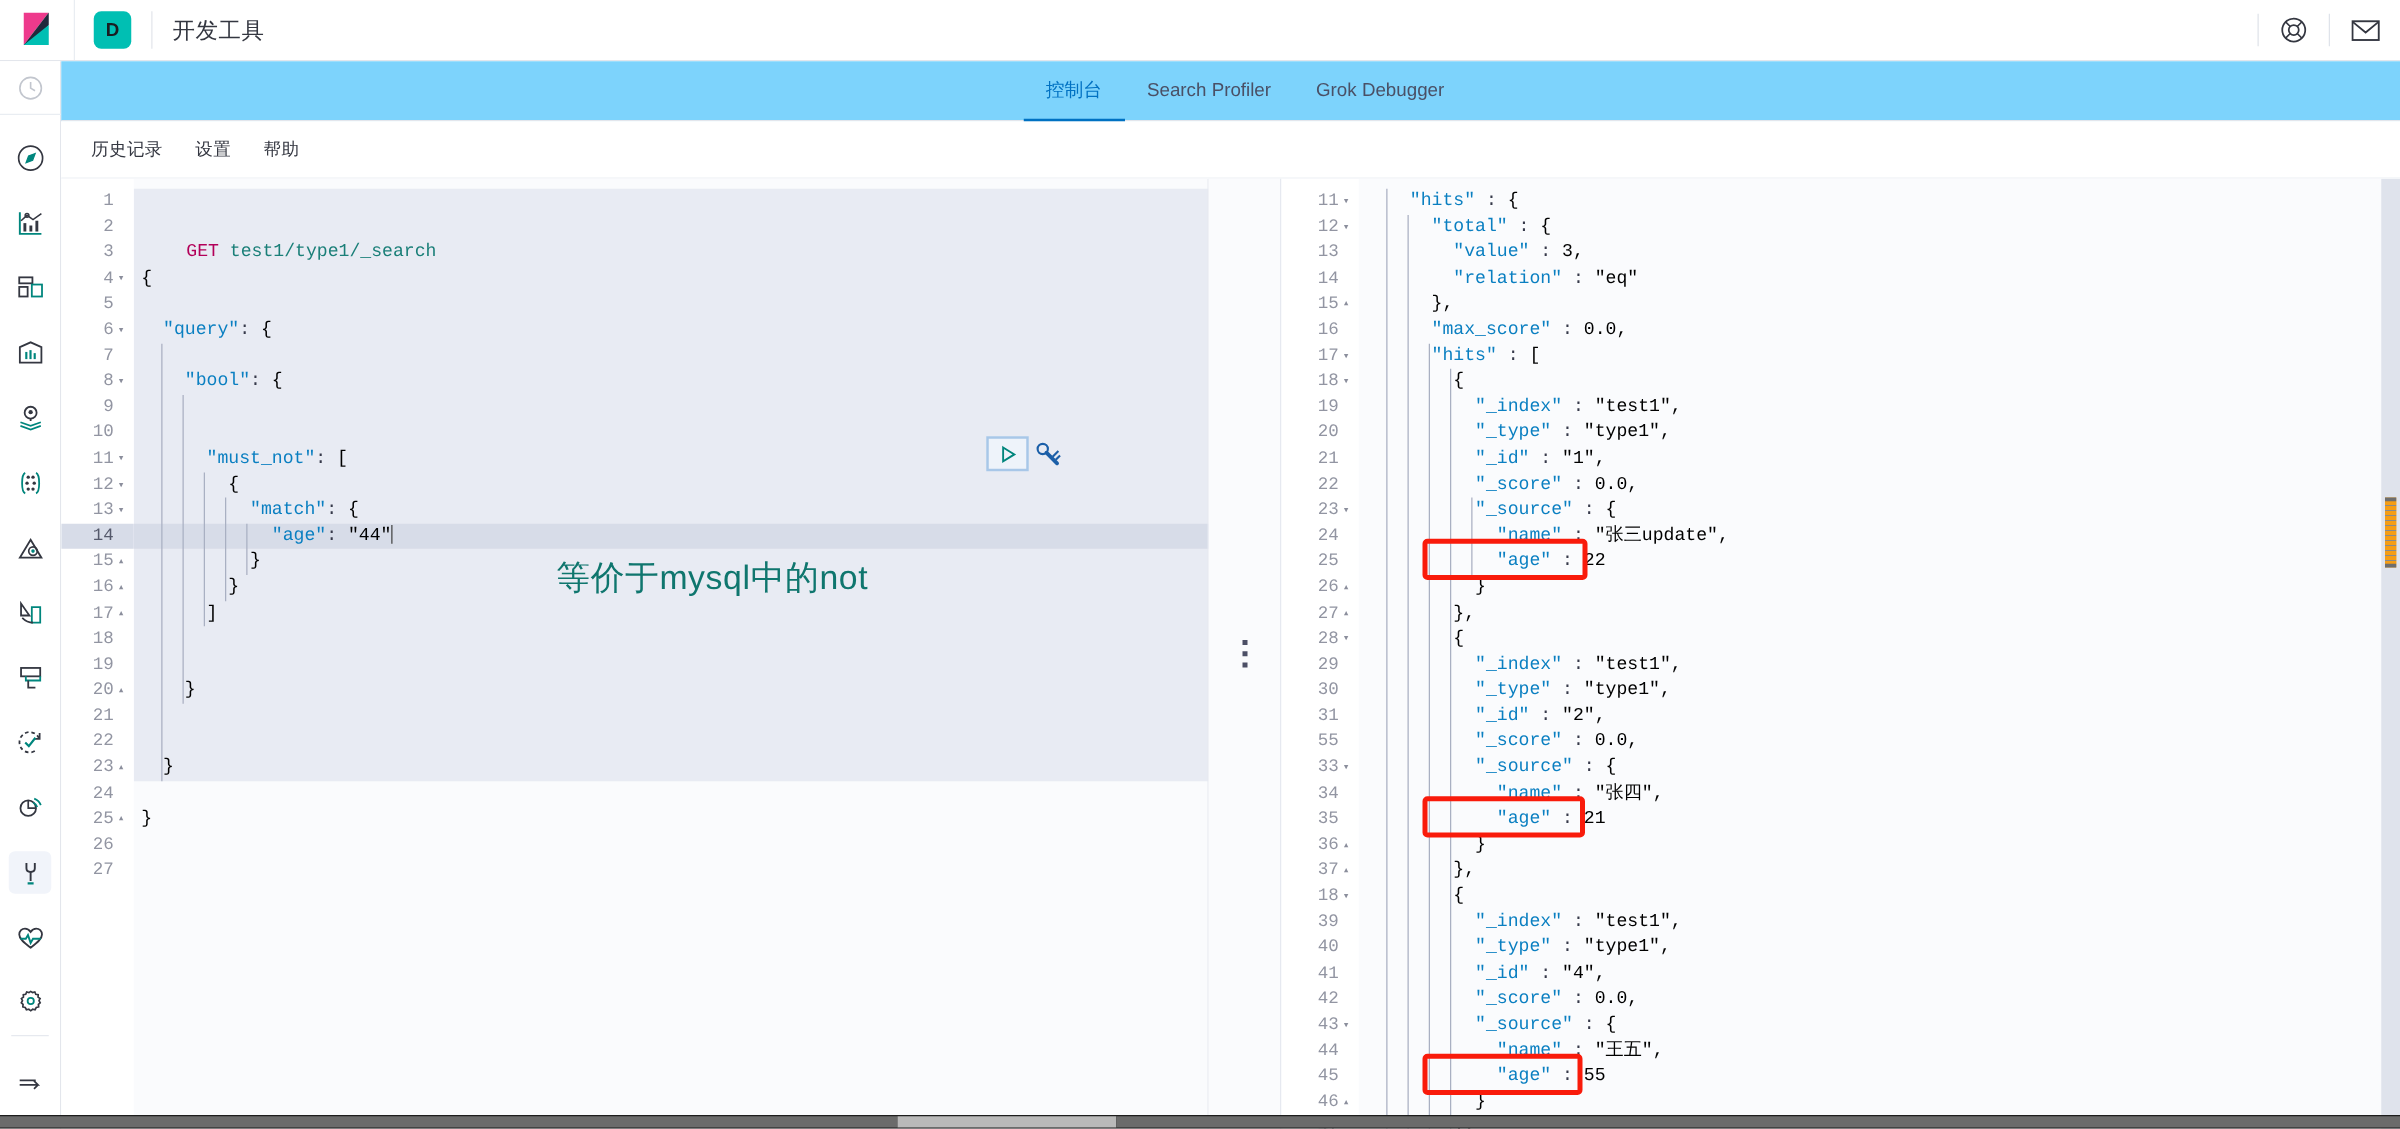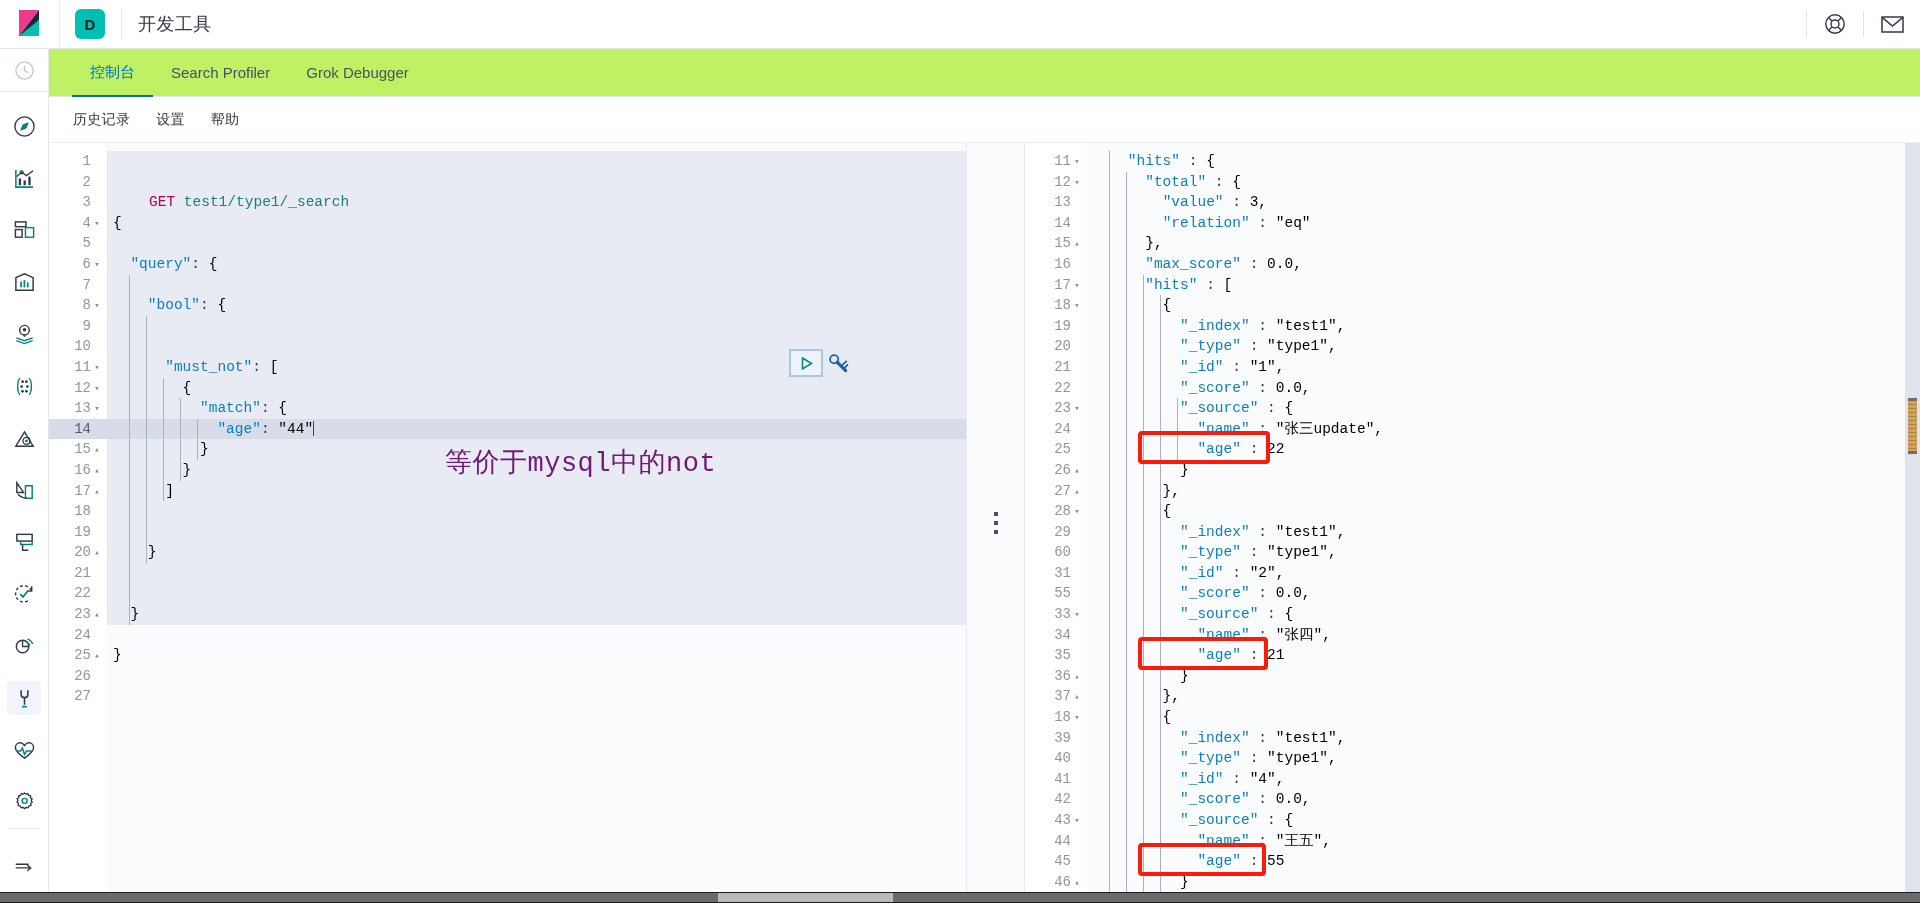--- a/index.html
+++ b/index.html
@@ -68,24 +68,25 @@
   .rail-item.active { background: #f1f4fa; }
   .rail-item svg { display: block; }
   .rail-bottom { padding-bottom: 10px; display: flex; flex-direction: column; align-items: center; }
   .rail-bottom-sep { width: 30px; height: 1px; background: #e6e9ef; margin-bottom: 12px; }
 
   
   .content { flex: 1 1 auto; display: flex; flex-direction: column; min-width: 0; background: #fff; }
 
   .tabs {
     height: 48px; flex: 0 0 48px;
-    background: #bef264;
+    background: #7dd3fc;
     display: flex; align-items: stretch;
     border-bottom: 1px solid #e3e6ec;
     padding-left: 23px;
+    justify-content: center;
   }
   .tab {
     display: flex; align-items: center;
     padding: 0 18px;
     font-size: 15px; color: #4a5066;
     cursor: pointer;
     border-bottom: 2px solid transparent;
     position: relative; top: 1px;
   }
   .tab.active { color: #0071c2; border-bottom-color: #0071c2; font-weight: 400; }
@@ -189,22 +190,22 @@
     width: 34px; height: 28px;
     border: 2px solid #a8c7e8; background: #eef3fa;
     display: flex; align-items: center; justify-content: center;
     cursor: pointer;
   }
   .wrench-btn { margin-left: 5px; cursor: pointer; display: flex; align-items: center; }
 
   
   .annotation {
     position: absolute; left: 396px; top: 301px;
-    color: #701a75; font-size: 27px;
-    font-family: Liberation Mono, monospace;
+    color: #0f766e; font-size: 27px;
+    font-family: Liberation Sans, sans-serif;
     white-space: nowrap; z-index: 7;
     letter-spacing: .5px;
   }
 
   
   .red-box {
     position: absolute;
     border: 4px solid #f91b0b;
     border-radius: 4px;
     z-index: 8;
@@ -546,21 +547,21 @@
                 <div class="ln"><span class="num">20</span><span class="fold"></span></div>
                 <div class="ln"><span class="num">21</span><span class="fold"></span></div>
                 <div class="ln"><span class="num">22</span><span class="fold"></span></div>
                 <div class="ln"><span class="num">23</span><span class="fold">▾</span></div>
                 <div class="ln"><span class="num">24</span><span class="fold"></span></div>
                 <div class="ln"><span class="num">25</span><span class="fold"></span></div>
                 <div class="ln"><span class="num">26</span><span class="fold">▴</span></div>
                 <div class="ln"><span class="num">27</span><span class="fold">▴</span></div>
                 <div class="ln"><span class="num">28</span><span class="fold">▾</span></div>
                 <div class="ln"><span class="num">29</span><span class="fold"></span></div>
-                <div class="ln"><span class="num">60</span><span class="fold"></span></div>
+                <div class="ln"><span class="num">30</span><span class="fold"></span></div>
                 <div class="ln"><span class="num">31</span><span class="fold"></span></div>
                 <div class="ln"><span class="num">55</span><span class="fold"></span></div>
                 <div class="ln"><span class="num">33</span><span class="fold">▾</span></div>
                 <div class="ln"><span class="num">34</span><span class="fold"></span></div>
                 <div class="ln"><span class="num">35</span><span class="fold"></span></div>
                 <div class="ln"><span class="num">36</span><span class="fold">▴</span></div>
                 <div class="ln"><span class="num">37</span><span class="fold">▴</span></div>
                 <div class="ln"><span class="num">18</span><span class="fold">▾</span></div>
                 <div class="ln"><span class="num">39</span><span class="fold"></span></div>
                 <div class="ln"><span class="num">40</span><span class="fold"></span></div>

